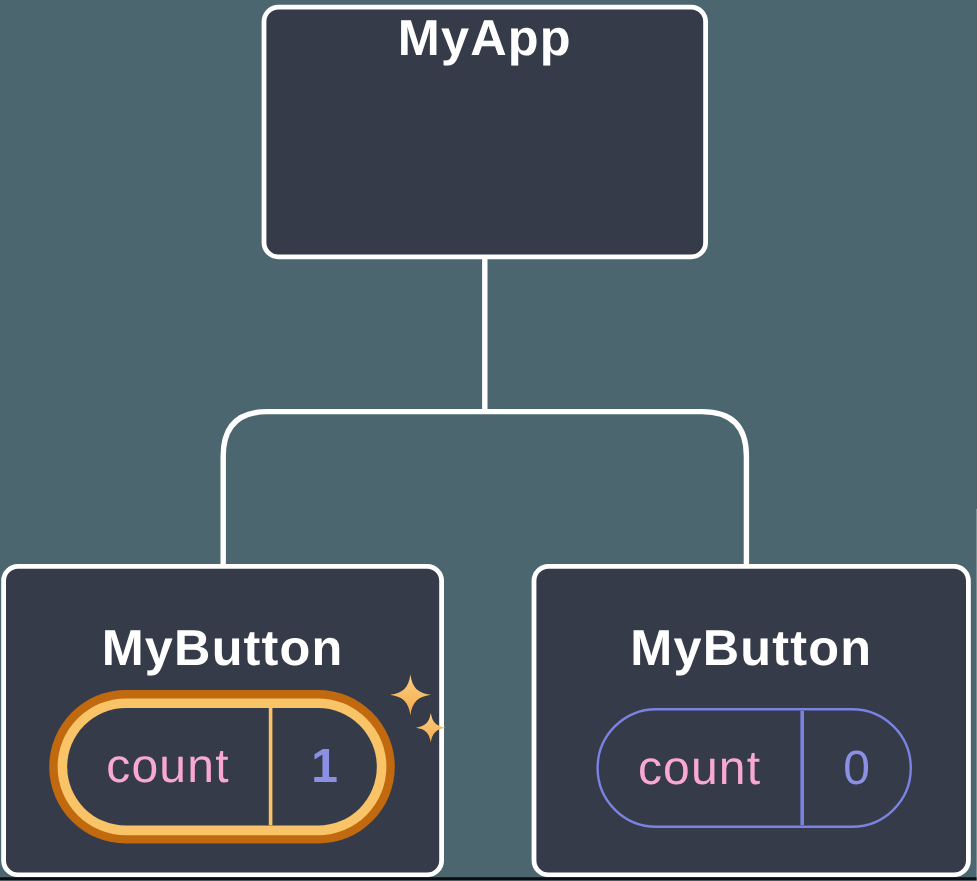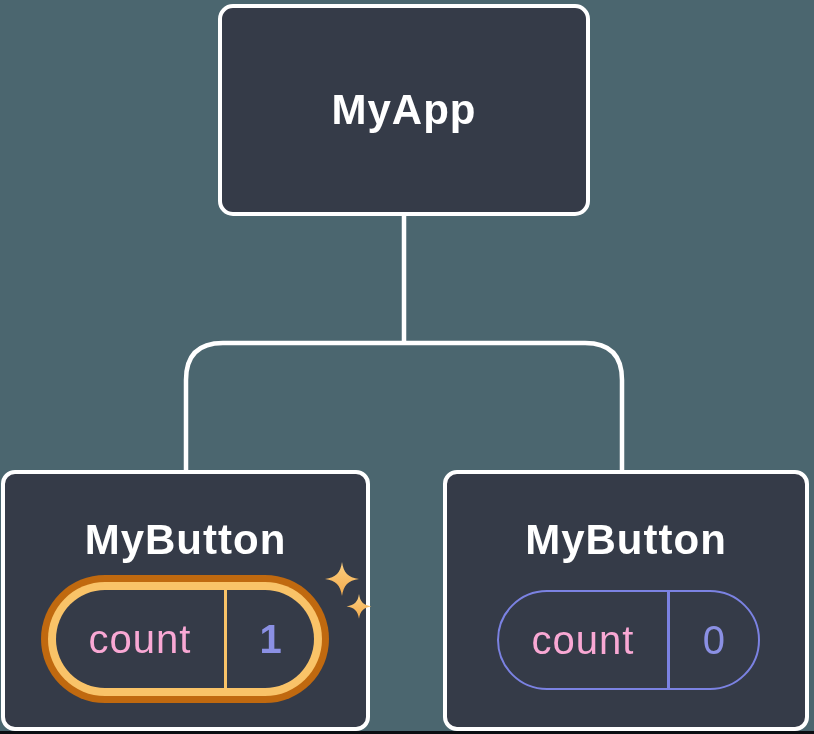--- a/index.html
+++ b/index.html
@@ -25,21 +25,21 @@
     stroke-width: 4.5;
     fill: none;
   }
 
   .node {
     position: absolute;
     background: #353b48;
     border: 4px solid #ffffff;
     border-radius: 14px;
   }
-  .node-app   { left: 218px; top: 4px;   width: 372px; height: 212px; display: flex; align-items: center; justify-content: center; border-radius: 15px; }
+  .node-app   { left: 218px; top: 4px;   width: 372px; height: 212px; display: flex; align-items: flex-start; justify-content: center; }
   .node-left  { left: 1px;   top: 470px; width: 369px; height: 261px; }
   .node-right { left: 443px; top: 470px; width: 366px; height: 261px; }
 
   .node-label {
     color: #ffffff;
     font-size: 42px;
     font-weight: 700;
     letter-spacing: 1px;
     text-align: center;
     white-space: nowrap;

